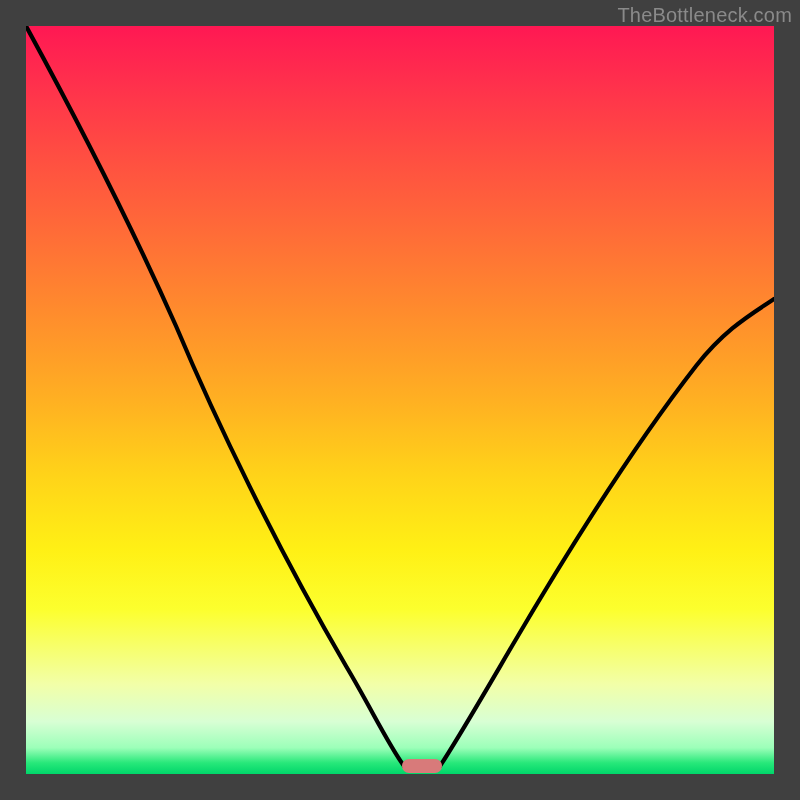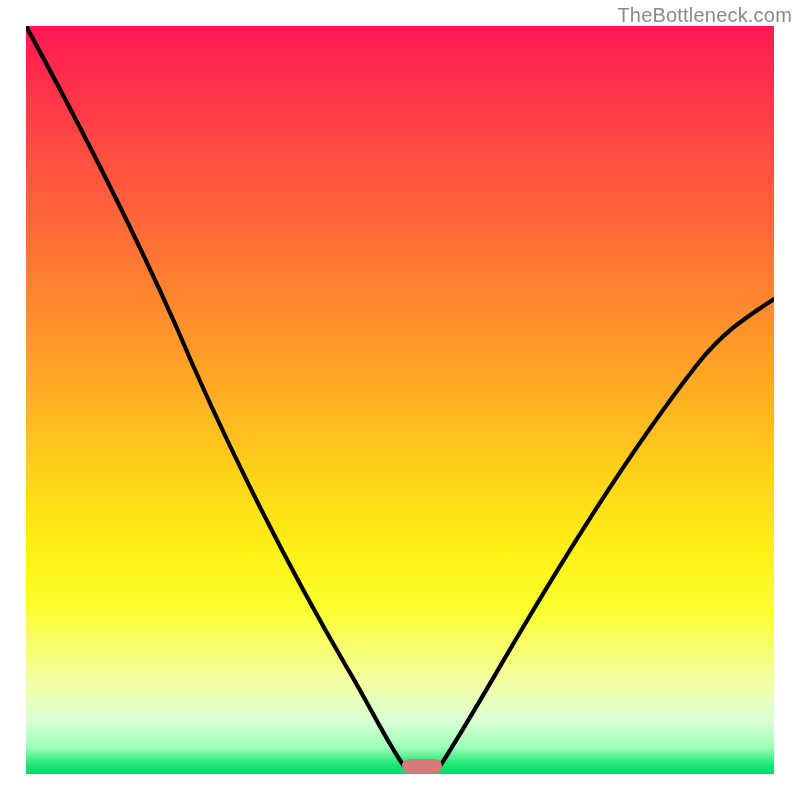--- a/index.html
+++ b/index.html
@@ -8,21 +8,21 @@
     width: 800px;
     height: 800px;
     overflow: hidden;
     background: #000;
     font-family: Arial, Helvetica, sans-serif;
   }
   .frame {
     position: relative;
     width: 800px;
     height: 800px;
-    background: #ffffff;
+    background: #404040;
   }
   .plot {
     position: absolute;
     left: 26px;
     top: 26px;
     width: 748px;
     height: 748px;
     background: linear-gradient(
       to bottom,
       #ff1853 0%,

